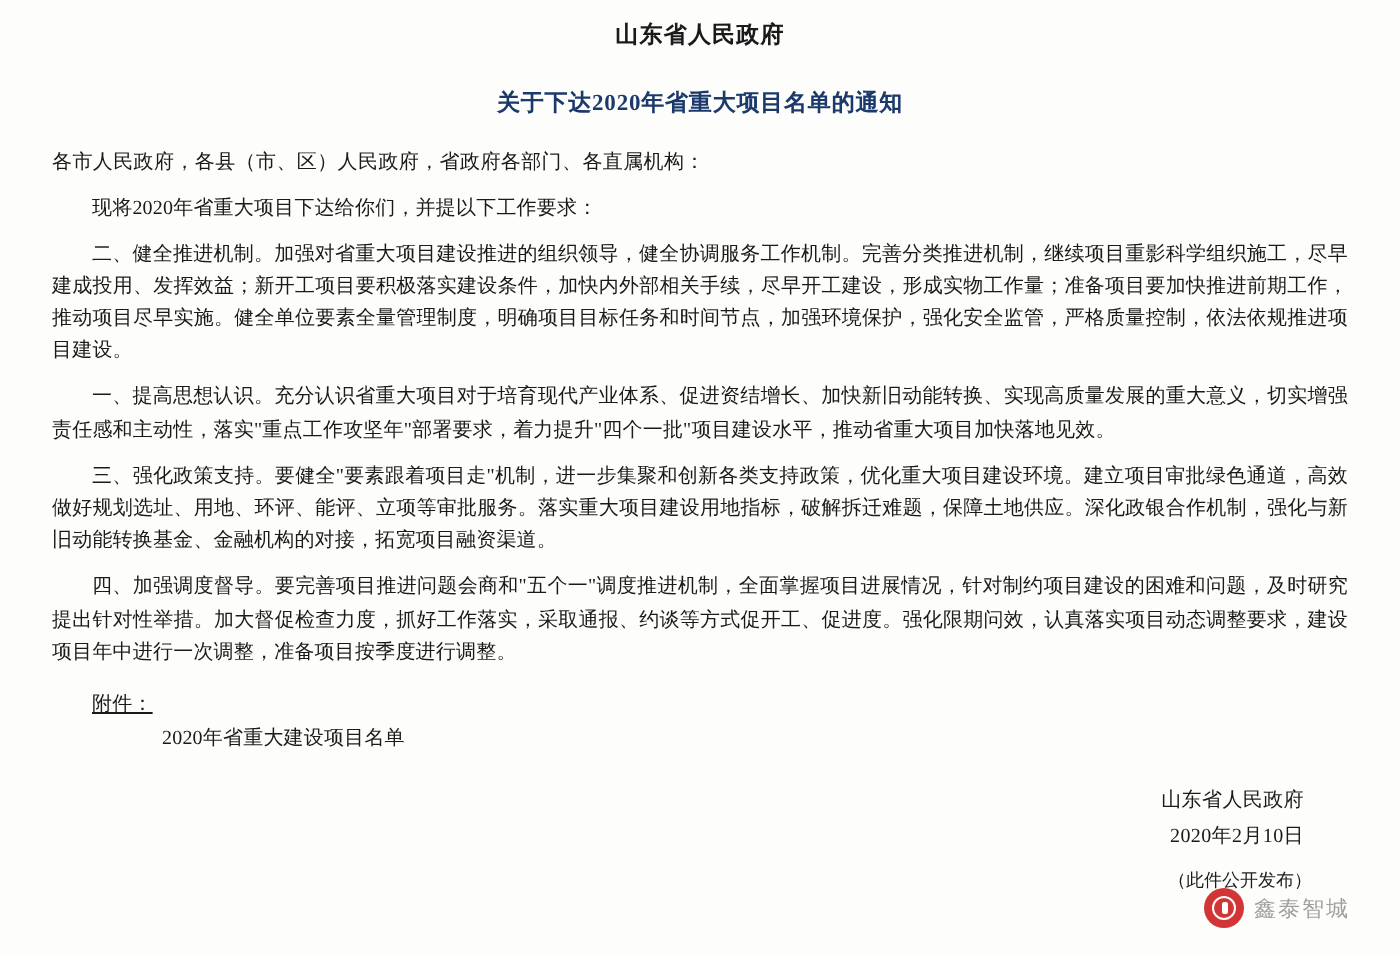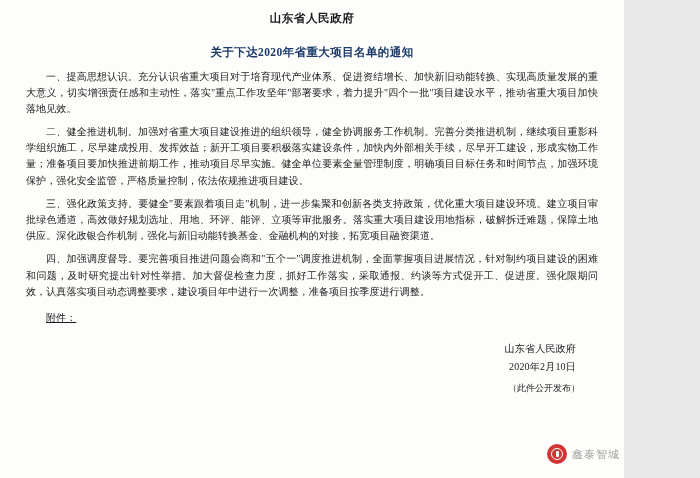--- a/index.html
+++ b/index.html
@@ -8,21 +8,21 @@
   }
   body {
     width: 700px;
     height: 478px;
     background: #e9e9e9;
     font-family: "Liberation Serif", serif;
     overflow: hidden;
   }
   .page {
     position: relative;
-    width: 624px;
+    width: 700px;
     height: 478px;
     background: #fdfdfb;
     box-sizing: border-box;
     padding: 10px 26px 6px 26px;
   }
   .doc-header {
     text-align: center;
   }
   .org-name {
     font-size: 11.5px;
@@ -90,21 +90,21 @@
   }
   .publish-note {
     text-align: right;
     font-size: 9px;
     color: #1a1a1a;
     padding-right: 18px;
     margin-top: 6px;
   }
   .watermark {
     position: absolute;
-    right: 4px;
+    right: 25px;
     bottom: 14px;
     display: flex;
     align-items: center;
     gap: 5px;
     opacity: 0.95;
   }
   .wm-badge {
     width: 20px;
     height: 20px;
     border-radius: 50%;
@@ -144,29 +144,32 @@
 </head>
 <body>
 
 <div class="page">
 
   <div class="doc-header">
     <div class="org-name">山东省人民政府</div>
     <div class="doc-title">关于下达2020年省重大项目名单的通知</div>
   </div>
 
+  <div class="addressee">各市人民政府，各县（市、区）人民政府，省政府各部门、各直属机构：</div>
 
+  <div class="body-text indent">现将2020年省重大项目下达给你们，并提以下工作要求：</div>
 
+  <div class="body-text indent">二、健全推进机制。加强对省重大项目建设推进的组织领导，健全协调服务工作机制。完善分类推进机制，继续项目重影科学组织施工，尽早建成投用、发挥效益；新开工项目要积极落实建设条件，加快内外部相关手续，尽早开工建设，形成实物工作量；准备项目要加快推进前期工作，推动项目尽早实施。健全单位要素全量管理制度，明确项目目标任务和时间节点，加强环境保护，强化安全监管，严格质量控制，依法依规推进项目建设。</div>
   <div class="body-text indent">一、提高思想认识。充分认识省重大项目对于培育现代产业体系、促进资结增长、加快新旧动能转换、实现高质量发展的重大意义，切实增强责任感和主动性，落实"重点工作攻坚年"部署要求，着力提升"四个一批"项目建设水平，推动省重大项目加快落地见效。</div>
-  <div class="body-text indent">二、健全推进机制。加强对省重大项目建设推进的组织领导，健全协调服务工作机制。完善分类推进机制，继续项目重影科学组织施工，尽早建成投用、发挥效益；新开工项目要积极落实建设条件，加快内外部相关手续，尽早开工建设，形成实物工作量；准备项目要加快推进前期工作，推动项目尽早实施。健全单位要素全量管理制度，明确项目目标任务和时间节点，加强环境保护，强化安全监管，严格质量控制，依法依规推进项目建设。</div>
   <div class="body-text indent">三、强化政策支持。要健全"要素跟着项目走"机制，进一步集聚和创新各类支持政策，优化重大项目建设环境。建立项目审批绿色通道，高效做好规划选址、用地、环评、能评、立项等审批服务。落实重大项目建设用地指标，破解拆迁难题，保障土地供应。深化政银合作机制，强化与新旧动能转换基金、金融机构的对接，拓宽项目融资渠道。</div>
   <div class="body-text indent">四、加强调度督导。要完善项目推进问题会商和"五个一"调度推进机制，全面掌握项目进展情况，针对制约项目建设的困难和问题，及时研究提出针对性举措。加大督促检查力度，抓好工作落实，采取通报、约谈等方式促开工、促进度。强化限期问效，认真落实项目动态调整要求，建设项目年中进行一次调整，准备项目按季度进行调整。</div>
 
   <div class="attach-block">
     <div class="attach-label">附件：</div>
+    <div class="attach-item">2020年省重大建设项目名单</div>
   </div>
 
   <div class="signature">
     <div>山东省人民政府</div>
     <div>2020年2月10日</div>
   </div>
   <div class="publish-note">（此件公开发布）</div>
 
   <div class="watermark">
     <div class="wm-badge"></div>

